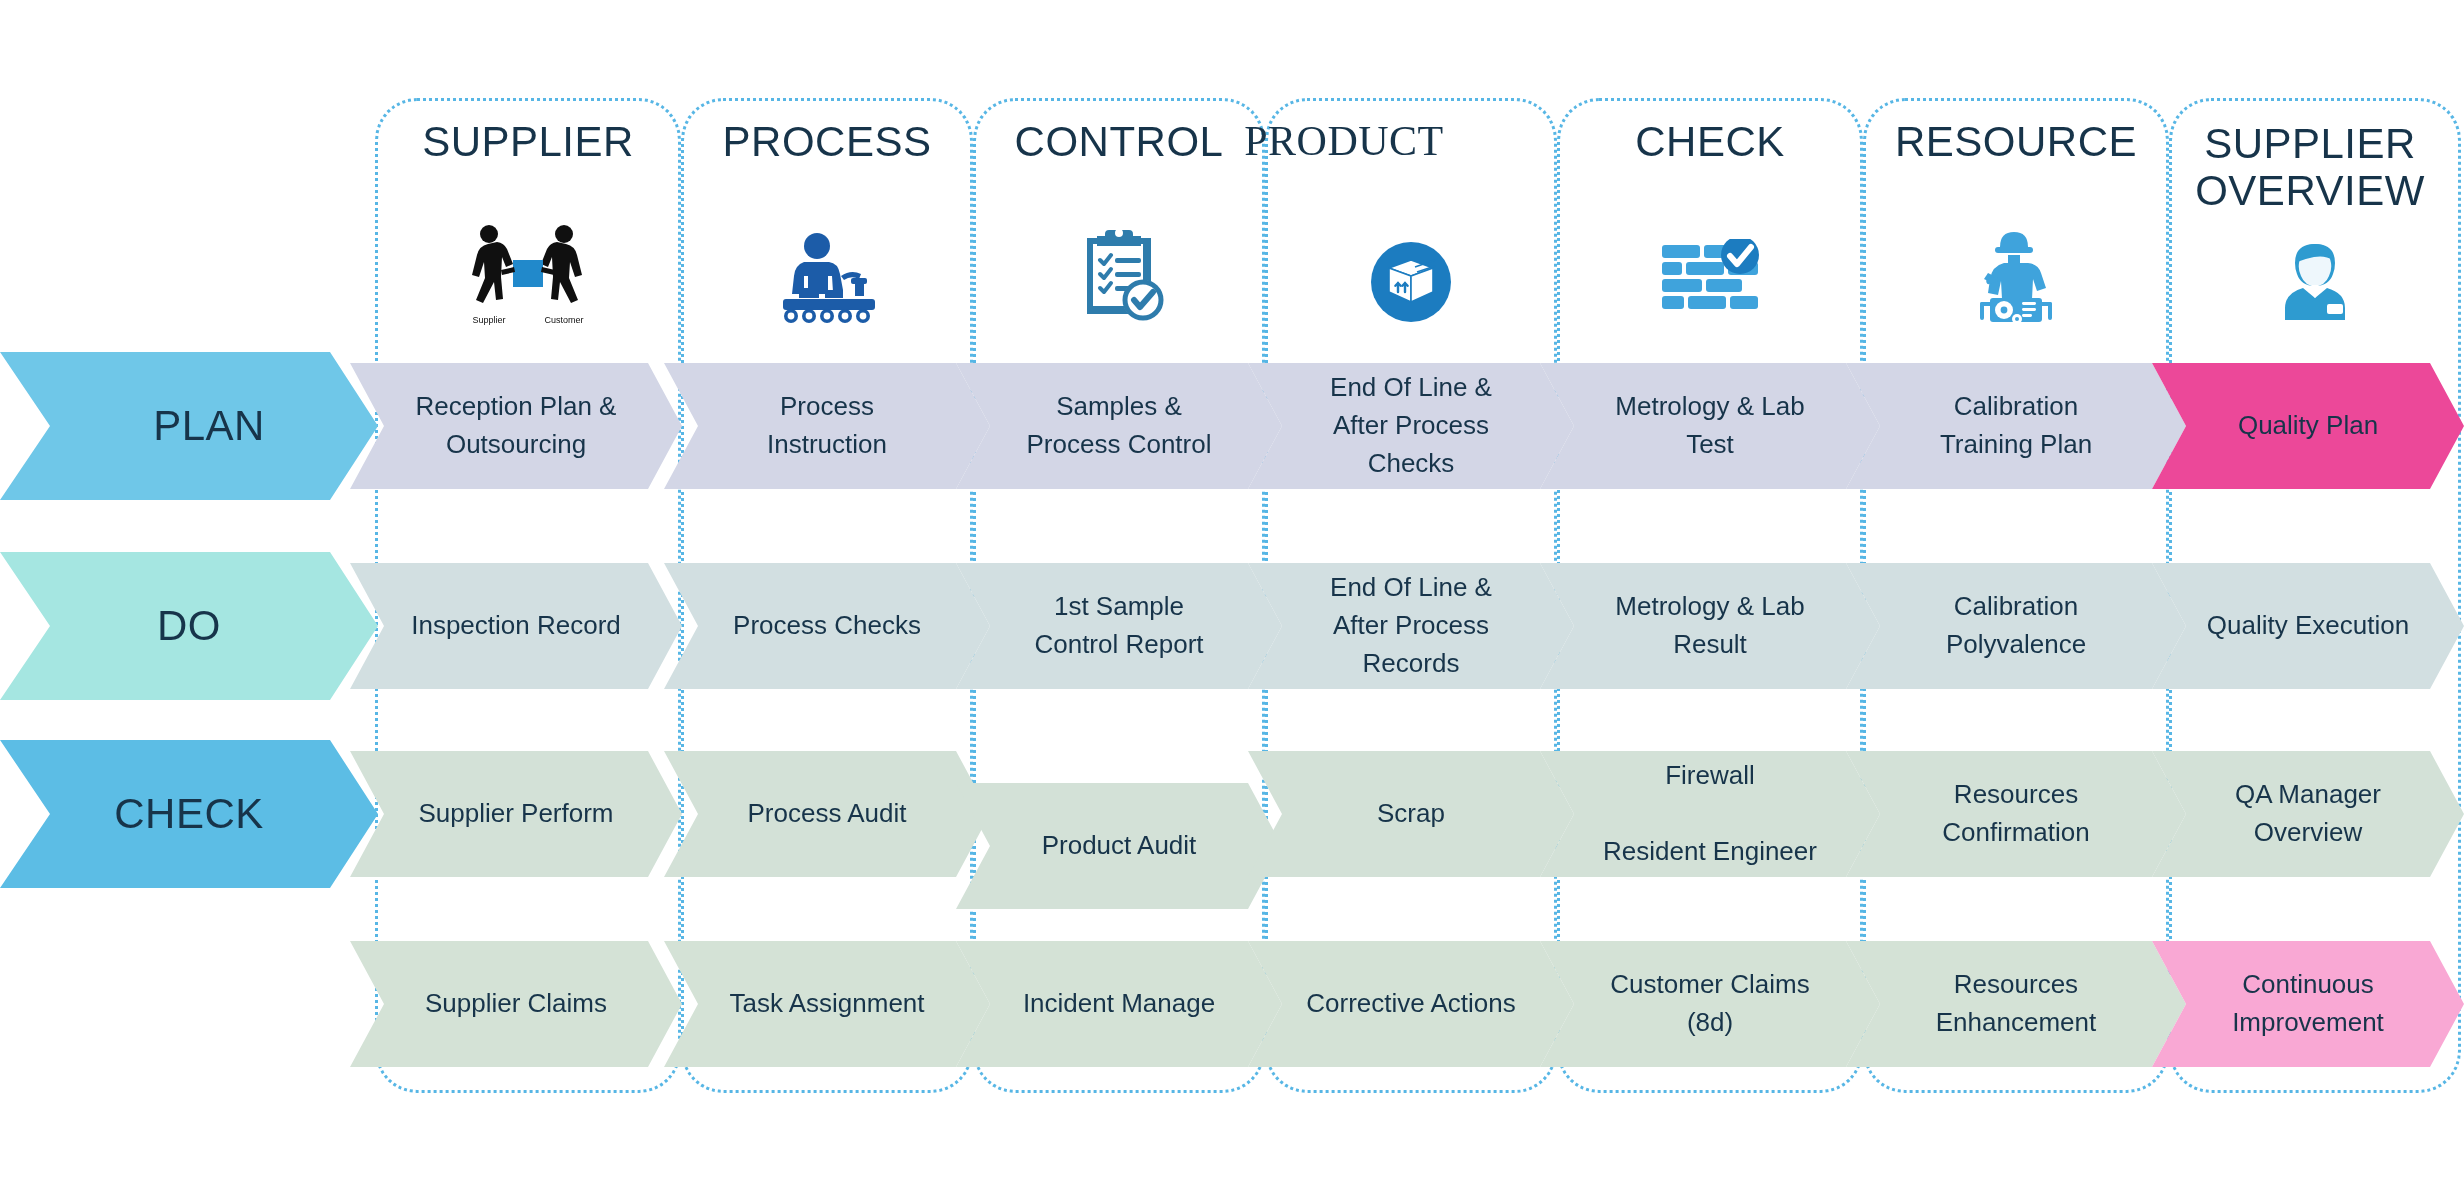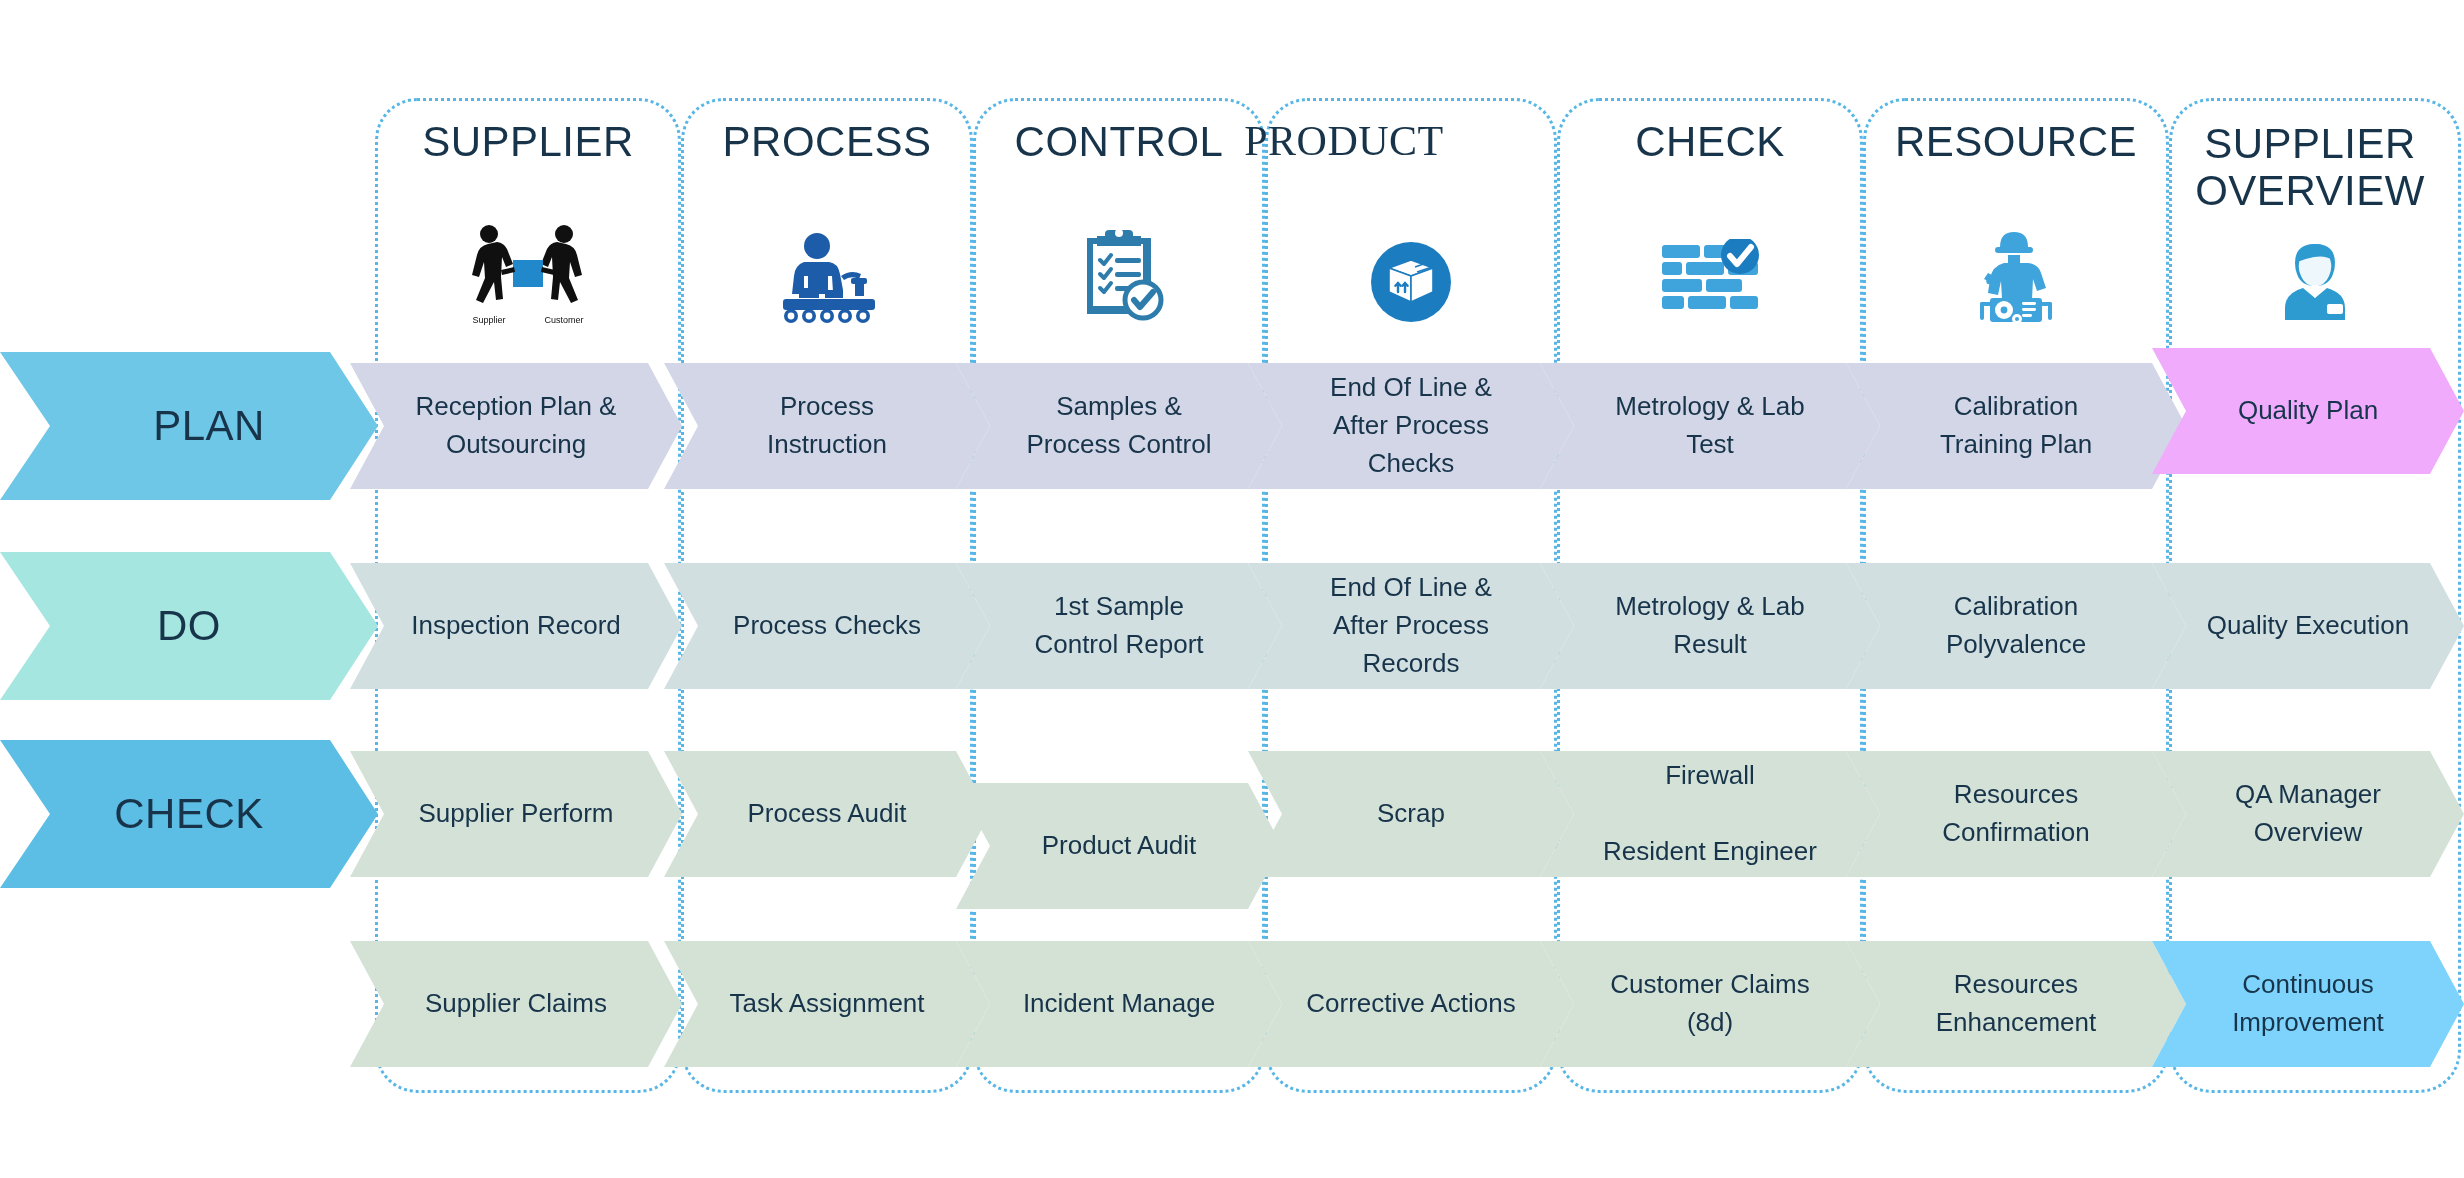--- a/index.html
+++ b/index.html
@@ -258,21 +258,21 @@
 Instruction</span></div>
   <div class="cell notch" style="left:956px; top:363px; width:326px; background:#D3D6E6;"><span>Samples &amp;
 Process Control</span></div>
   <div class="cell notch" style="left:1248px; top:363px; width:326px; background:#D3D6E6;"><span>End Of Line  &amp;
 After Process
 Checks</span></div>
   <div class="cell notch" style="left:1540px; top:363px; width:340px; background:#D3D6E6;"><span>Metrology &amp; Lab
 Test</span></div>
   <div class="cell notch" style="left:1846px; top:363px; width:340px; background:#D3D6E6;"><span>Calibration
 Training  Plan</span></div>
-  <div class="cell last" style="left:2152px; top:348px; width:312px; background:#f0abfc;justify-content:center;"><span>Quality Plan</span></div>
+  <div class="cell last" style="left:2152px; top:363px; width:312px; background:#ec4899;justify-content:center;"><span>Quality Plan</span></div>
 
   <div class="row-label" style="top:552px; background:#A5E6E1;">
     <span>DO</span>
   </div>
   <div class="cell notch" style="left:350px; top:563px; width:332px; background:#D2DFE1;"><span>Inspection Record</span></div>
   <div class="cell notch" style="left:664px; top:563px; width:326px; background:#D2DFE1;"><span>Process Checks</span></div>
   <div class="cell notch" style="left:956px; top:563px; width:326px; background:#D2DFE1;"><span>1st Sample
 Control Report</span></div>
   <div class="cell notch" style="left:1248px; top:563px; width:326px; background:#D2DFE1;"><span>End Of Line &amp;
 After Process
@@ -299,16 +299,16 @@
 Overview</span></div>
 
   <div class="cell notch" style="left:350px; top:941px; width:332px; background:#D4E2D6;"><span>Supplier Claims</span></div>
   <div class="cell notch" style="left:664px; top:941px; width:326px; background:#D4E2D6;"><span>Task Assignment</span></div>
   <div class="cell notch" style="left:956px; top:941px; width:326px; background:#D4E2D6;"><span>Incident Manage</span></div>
   <div class="cell notch" style="left:1248px; top:941px; width:326px; background:#D4E2D6;"><span>Corrective Actions</span></div>
   <div class="cell notch" style="left:1540px; top:941px; width:340px; background:#D4E2D6;"><span>Customer Claims
 (8d)</span></div>
   <div class="cell notch" style="left:1846px; top:941px; width:340px; background:#D4E2D6;"><span>Resources
 Enhancement</span></div>
-  <div class="cell last" style="left:2152px; top:941px; width:312px; background:#7dd3fc;"><span>Continuous
+  <div class="cell last" style="left:2152px; top:941px; width:312px; background:#f9a8d4;"><span>Continuous
 Improvement</span></div>
 
 </div>
 
 </body></html>

